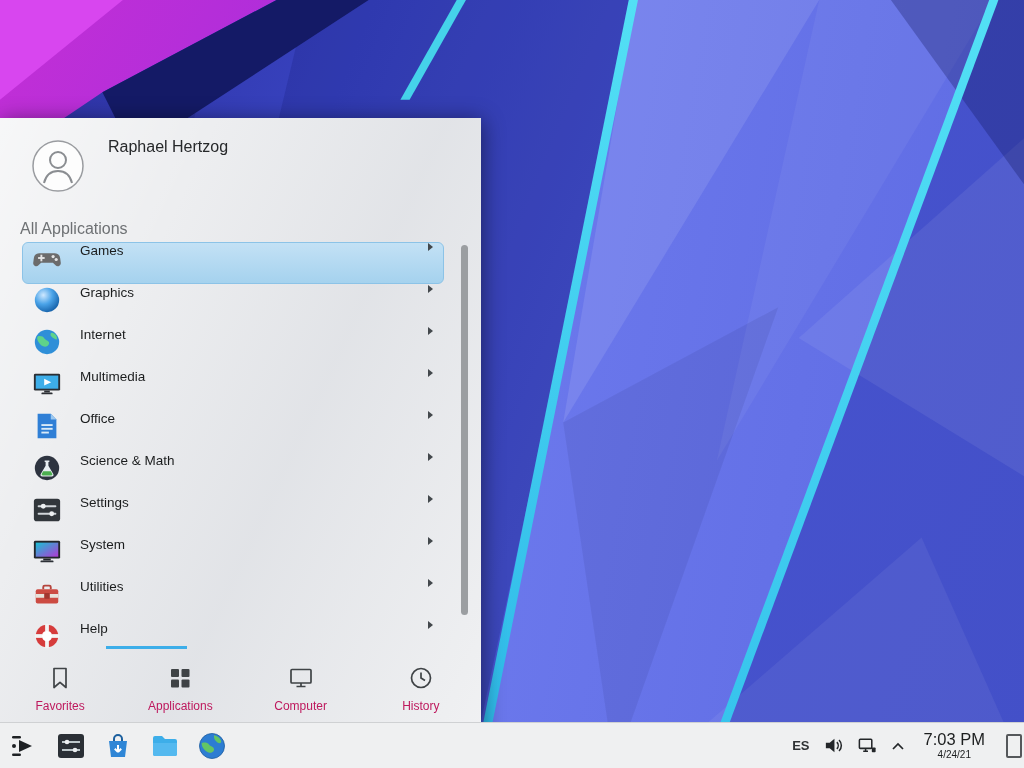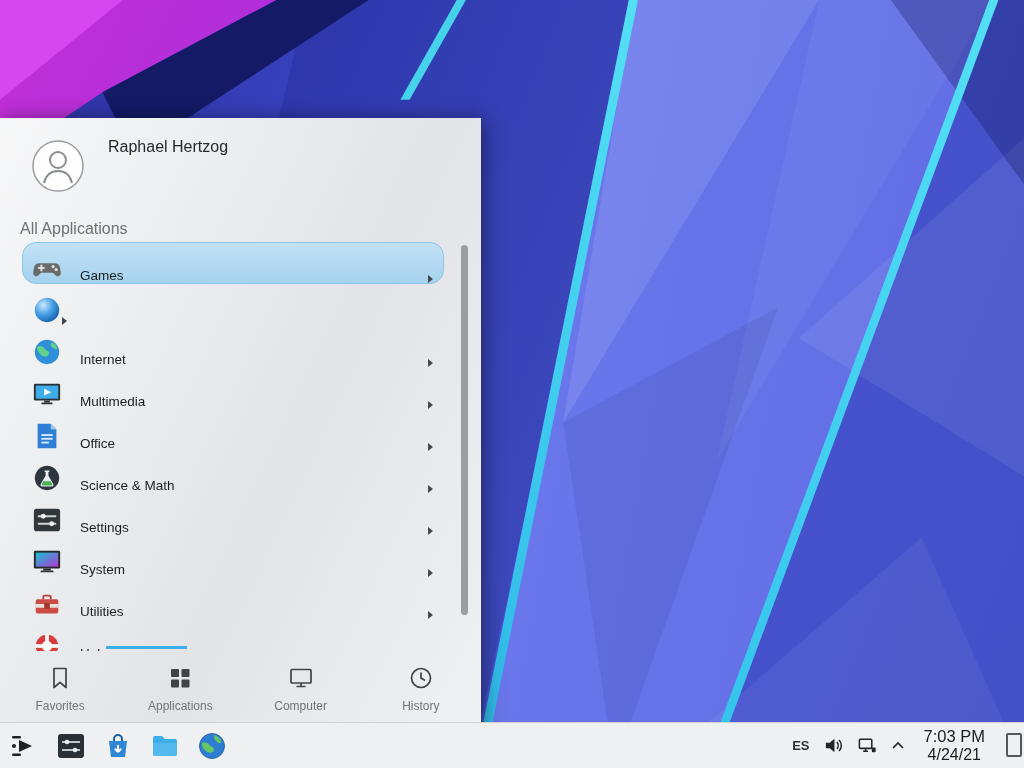--- a/index.html
+++ b/index.html
@@ -42,59 +42,59 @@
   .lp-username{ position:absolute; left:108px; top:20px; font-size:16px; color:#26282a; }
   .lp-search{ position:absolute; left:108px; top:48px; width:340px; height:26px;
               border:1px solid #3daee9; border-radius:3px; background:#fcfcfc;
               font-size:13px; padding:0 8px; color:#2c2e30; outline:none;
               font-family:"Liberation Sans", sans-serif; }
   .lp-search::placeholder{ color:#9aa0a4; }
 
   .lp-section{ position:absolute; left:20px; top:102px; font-size:16px; color:#6e7174;text-align:center; }
 
   .lp-list{ position:absolute; left:0; top:124px; width:481px; height:409px; overflow:hidden; }
-  .menu-item{ margin-left:22px; width:422px; height:42px; display:flex; align-items:flex-end;
-              padding:0 10px 0 9px; border:1px solid transparent; border-radius:14px; cursor:pointer; }
+  .menu-item{ margin-left:22px; width:422px; height:42px; display:flex; align-items:flex-start;
+              padding:0 10px 0 9px; border:1px solid transparent; border-radius:6px; cursor:pointer; }
   .menu-item.selected{ background:linear-gradient(#c3e1f5,#a5d2ee); border-color:#8cc3e7; }
   .mi-icon{ width:30px; height:30px; flex:0 0 30px; }
   .mi-icon svg{ width:100%; height:100%; display:block; }
   .mi-label{ margin-left:18px; font-size:13.5px; color:#1b1d1e; flex:1; }
   .mi-arrow{ width:0; height:0; border-left:5px solid #43484c;
              border-top:4px solid transparent; border-bottom:4px solid transparent; }
 
   .lp-scrollbar{ position:absolute; right:13px; top:127px; width:7px; height:370px;
                  background:#9b9ea1; border-radius:3.5px; cursor:pointer; }
 
   .lp-tab-indicator{ position:absolute; left:106px; top:528px; width:81px; height:3px;
                      background:#3daee9; }
 
   .lp-tabbar{ position:absolute; left:0; top:533px; width:481px; height:91px; display:flex; }
   .tab{ flex:1; display:flex; flex-direction:column; align-items:center;
         padding-top:14px; cursor:pointer; }
   .tab-icon{ width:26px; height:26px; }
   .tab-icon svg{ width:100%; height:100%; display:block; }
-  .tab-label{ margin-top:8px; font-size:12px; color:#737373; }
+  .tab-label{ margin-top:8px; font-size:12px; color:#be185d; }
 
   
   .taskbar{ position:absolute; left:0; bottom:0; width:1024px; height:46px;
             background:#eff0f1; border-top:1px solid #cfd1d3;
             display:flex; align-items:center; }
   .tb-left{ display:flex; align-items:center; gap:17px; padding-left:9px; }
   .tb-app{ width:30px; height:30px; cursor:pointer; }
   .tb-app svg{ width:100%; height:100%; display:block; }
 
   .tb-tray{ margin-left:auto; display:flex; align-items:center; gap:13px; padding-right:2px; }
   .kb-layout{ font-weight:bold; font-size:13px; color:#2f3234; cursor:pointer; }
   .tray-icon{ width:21px; height:21px; cursor:pointer; }
   .tray-icon svg{ width:100%; height:100%; display:block; }
   .tray-caret{ width:14px; height:10px; cursor:pointer; }
   .tray-caret svg{ width:100%; height:100%; display:block; }
   .clock{ text-align:center; line-height:1.15; color:#1c1e1f; margin-left:6px; cursor:pointer; }
   .clock-time{ font-size:16.5px; }
-  .clock-date{ font-size:16px; }
+  .clock-date{ font-size:10px; }
   .show-desktop{ width:16px; height:24px; border:2px solid #55585b; border-radius:2px;
                  margin-left:8px; cursor:pointer; }
 </style>
 </head>
 <body>
 
 <div class="screen">
 
   <div class="wallpaper">
     <div class="wp-layer wp-base"></div>
@@ -150,20 +150,21 @@
             <defs>
                 <radialGradient id="gorb" cx="35%" cy="30%" r="75%">
               <stop offset="0" stop-color="#cfe8ff"></stop>
                   <stop offset="0.5" stop-color="#4aa3e8"></stop>
                   <stop offset="1" stop-color="#1460a8"></stop>
             </radialGradient>
               </defs>
             <circle cx="16" cy="16" r="13" fill="url(#gorb)"></circle>
           </svg>
         </span>
+        <span class="mi-label">Graphics</span>
         <span class="mi-arrow"></span>
       </div>
 
       <div class="menu-item">
         <span class="mi-icon">
           <svg viewBox="0 0 32 32">
             <circle cx="16" cy="16" r="13" fill="#2f8fd8"></circle>
             <path fill="#5fd38a" d="M6 10c3-1 6 0 7 2s4 2 5 4-1 5-4 5-5-2-7-5c-1.5-2.3-2-4.5-1-6z"></path>
             <path fill="#5fd38a" d="M21 6c2 0 4 1.5 5 3.5S27 14 25 13s-4-2-5-4c-.7-1.5 0-3 1-3z"></path>
           </svg>

